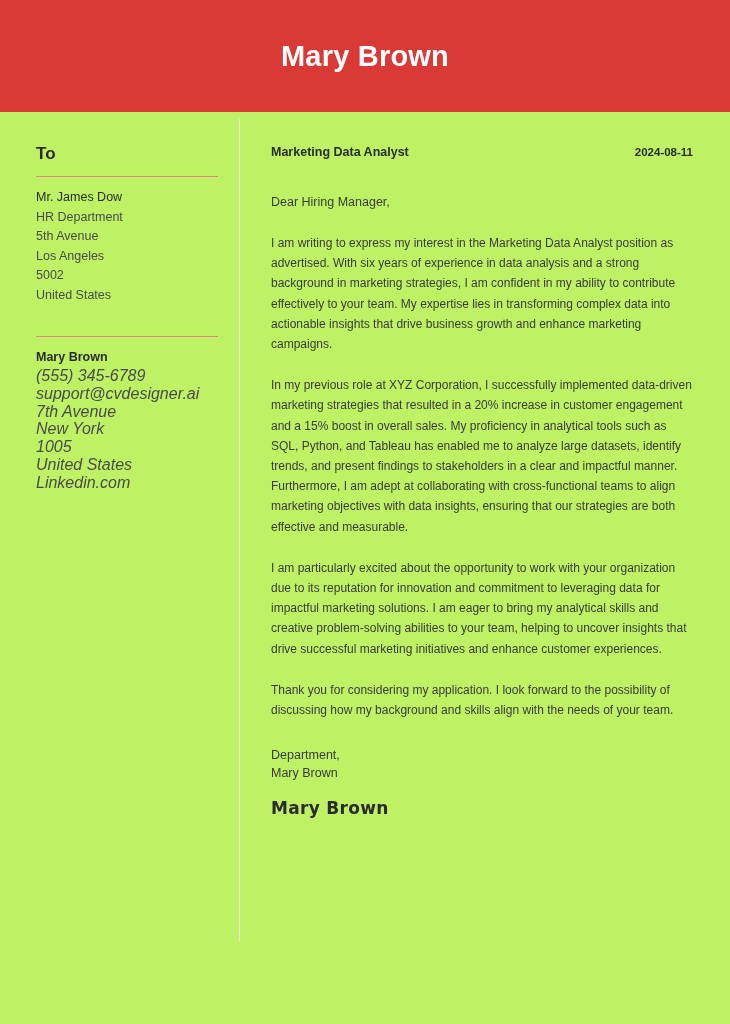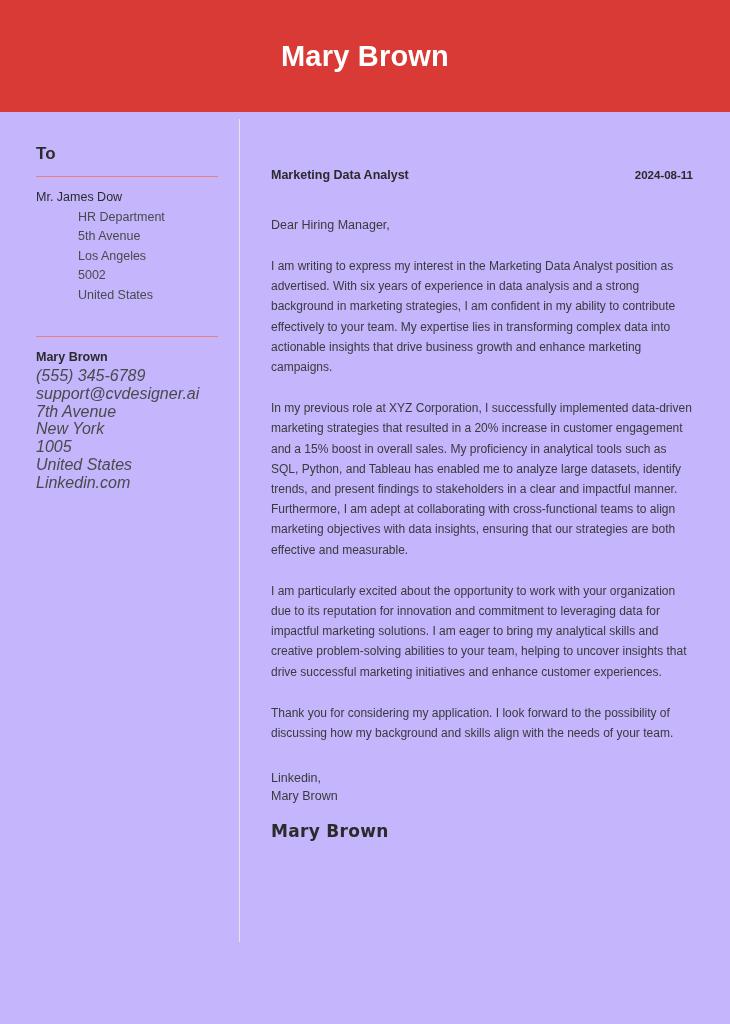--- a/index.html
+++ b/index.html
@@ -12,21 +12,21 @@
     height: 1024px;
     font-family: "Liberation Sans", sans-serif;
     -webkit-font-smoothing: antialiased;
     overflow: hidden;
   }
 
   .page {
     position: relative;
     width: 730px;
     height: 1024px;
-    background: #c4b5fd;
+    background: #bef264;
     box-sizing: border-box;
   }
 
   
   .header-banner {
     position: absolute;
     left: 0;
     top: 0;
     width: 730px;
     height: 112px;
@@ -95,21 +95,20 @@
     font-weight: normal;
     color: #2b2b2b;
     line-height: 19.5px;
     white-space: nowrap;
   }
   .addr-line {
     font-size: 12.5px;
     color: #4a4a4a;
     line-height: 19.5px;
     white-space: nowrap;
-    margin-left: 42px;
   }
 
   .from-section {
     margin-top: 31px;
   }
   .from-block {
     margin-top: 10px;
   }
   .from-name {
     font-size: 12.5px;
@@ -145,21 +144,20 @@
     font-size: 12.5px;
     font-weight: bold;
     color: #2b2b2b;
     line-height: 17px;
   }
   .letter-date {
     font-size: 11.5px;
     font-weight: bold;
     color: #2b2b2b;
     line-height: 17px;
-    margin-top: 23px;
   }
 
   .salutation {
     margin-top: 31px;
     font-size: 12.5px;
     color: #3a3a3a;
     line-height: 20px;
   }
 
   .para {
@@ -240,21 +238,21 @@
       </div>
 
       <div class="salutation">Dear Hiring Manager,</div>
 
       <div class="para">I am writing to express my interest in the Marketing Data Analyst position as advertised. With six years of experience in data analysis and a strong background in marketing strategies, I am confident in my ability to contribute effectively to your team. My expertise lies in transforming complex data into actionable insights that drive business growth and enhance marketing campaigns.</div>
       <div class="para">In my previous role at XYZ Corporation, I successfully implemented data-driven marketing strategies that resulted in a 20% increase in customer engagement and a 15% boost in overall sales. My proficiency in analytical tools such as SQL, Python, and Tableau has enabled me to analyze large datasets, identify trends, and present findings to stakeholders in a clear and impactful manner. Furthermore, I am adept at collaborating with cross-functional teams to align marketing objectives with data insights, ensuring that our strategies are both effective and measurable.</div>
       <div class="para">I am particularly excited about the opportunity to work with your organization due to its reputation for innovation and commitment to leveraging data for impactful marketing solutions. I am eager to bring my analytical skills and creative problem-solving abilities to your team, helping to uncover insights that drive successful marketing initiatives and enhance customer experiences.</div>
       <div class="para">Thank you for considering my application. I look forward to the possibility of discussing how my background and skills align with the needs of your team.</div>
 
       <div class="closing">
-        <div>Linkedin,</div>
+        <div>Department,</div>
         <div>Mary Brown</div>
       </div>
 
       <div class="signature">Mary Brown</div>
 
     </div>
 
   </div>
 </div>
 

